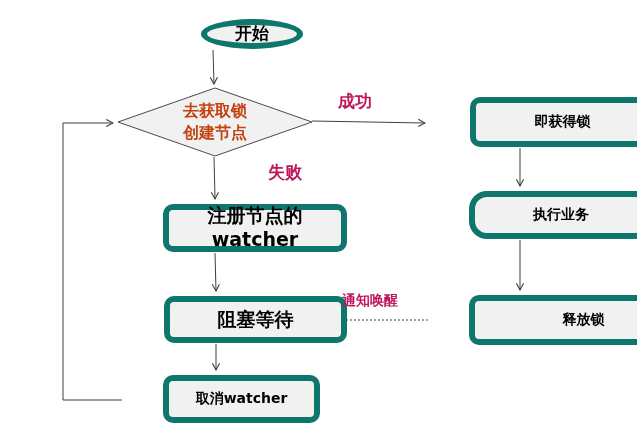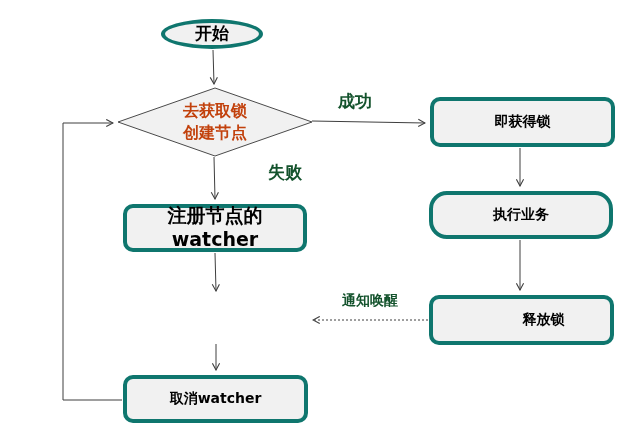--- a/index.html
+++ b/index.html
@@ -19,40 +19,41 @@
     position: absolute;
     left: 0;
     top: 0;
     width: 637px;
     height: 433px;
   }
   .node {
     position: absolute;
     box-sizing: border-box;
     background: #f1f1f1;
-    border: 4px solid #0f766e;
+    border: 6px solid #0f766e;
     display: flex;
     align-items: center;
     justify-content: center;
     text-align: center;
     color: #000000;
     font-weight: bold;
     white-space: pre-line;
     line-height: 1.25;
+    margin-left: 40px;
   }
   .rect {
     border-radius: 10px;
   }
   .ellipse {
     border-radius: 50%;
   }
   .node-start      { left: 161px; top: 19px;  width: 102px; height: 30px; font-size: 17px; }
   .node-register   { left: 123px; top: 204px; width: 184px; height: 48px; font-size: 19px; }
   .node-block      { left: 124px; top: 296px; width: 183px; height: 47px; font-size: 19px; }
-  .node-cancel     { left: 123px; top: 375px; width: 185px; height: 48px; font-size: 14px; }
+  .node-cancel     { left: 123px; top: 375px; width: 157px; height: 48px; font-size: 14px; }
   .node-acquired   { left: 430px; top: 97px;  width: 185px; height: 50px; font-size: 14px; }
   .node-execute    { left: 429px; top: 191px; width: 184px; height: 48px; font-size: 14px; border-radius: 18px; }
   .node-release    { left: 429px; top: 295px; width: 185px; height: 50px; font-size: 14px; padding-left: 44px; }
   .decision-text {
     position: absolute;
     left: 150px;
     top: 94px;
     width: 130px;
     height: 56px;
     display: flex;
@@ -60,21 +61,21 @@
     justify-content: center;
     text-align: center;
     font-size: 16px;
     font-weight: bold;
     color: #c2410c;
     white-space: pre-line;
     line-height: 1.35;
   }
   .edge-label {
     position: absolute;
-    color: #14532d;
+    color: #be185d;
     font-weight: bold;
   }
   .label-success { left: 338px; top: 90px;  font-size: 17px; }
   .label-failure { left: 268px; top: 161px; font-size: 17px; }
   .label-notify  { left: 342px; top: 292px; font-size: 14px; }
 </style>
 </head>
 <body>
 
 <div class="canvas">
@@ -114,20 +115,23 @@
   <div class="decision-text">
     <span>去获取锁
 创建节点</span>
   </div>
 
   <div class="node rect node-register">
     <span>注册节点的
 watcher</span>
   </div>
 
+  <div class="node rect node-block">
+    <span>阻塞等待</span>
+  </div>
 
   <div class="node rect node-cancel">
     <span>取消watcher</span>
   </div>
 
   <div class="node rect node-acquired">
     <span>即获得锁</span>
   </div>
 
   <div class="node rect node-execute">

